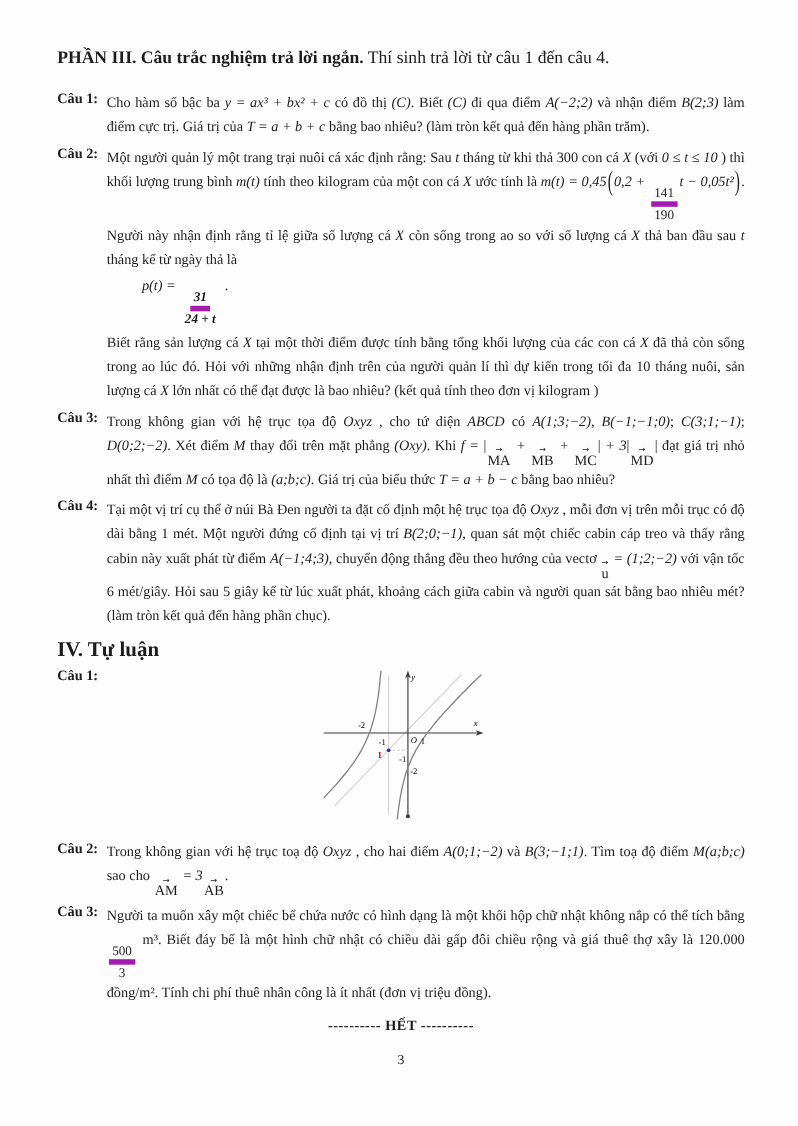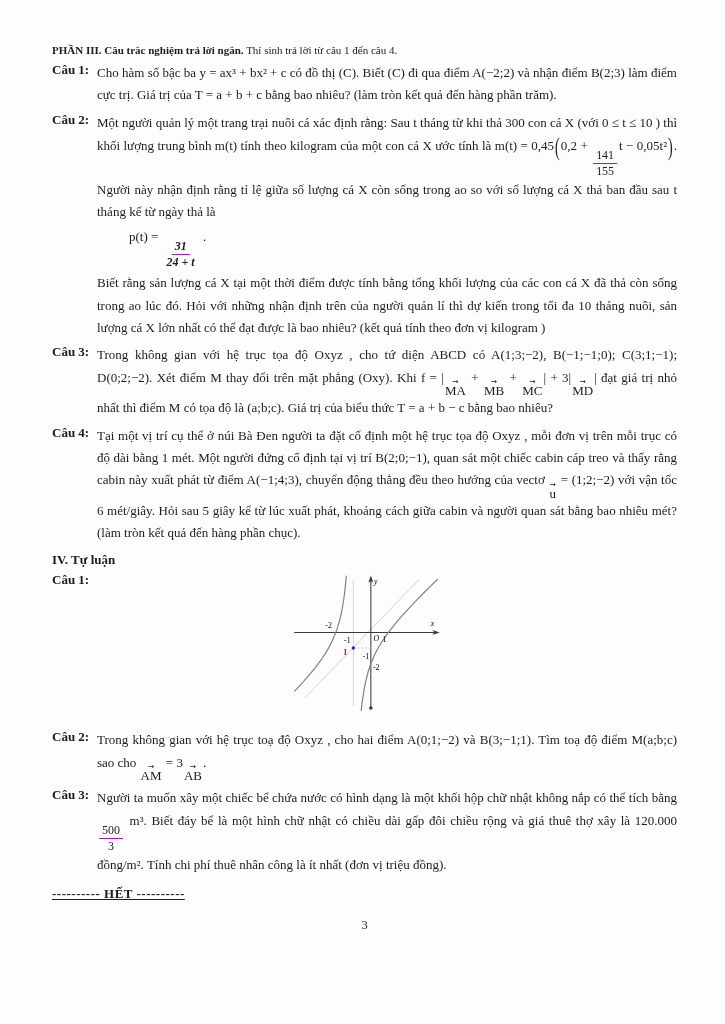--- a/index.html
+++ b/index.html
@@ -2,49 +2,49 @@
 <html><head>
 <meta charset="utf-8">
 <style>
   html,body{margin:0;padding:0;background:#e8e8e8;}
   .page{
     width:725px;height:1024px;margin:0 auto;background:#fdfdfd;
     font-family:"Liberation Serif", serif;color:#1c1c1c;font-size:13px;
     box-sizing:border-box;padding:44px 48px 20px 52px;position:relative;
     overflow:hidden;
   }
-  .heading{font-size:11px;margin-bottom:6px;}
+  .heading{font-size:16px;margin-bottom:20px;}
   .heading b{font-weight:bold;}
-  .part4-heading{font-weight:bold;font-size:13px;margin:6px 0 4px 0;}
+  .part4-heading{font-weight:bold;font-size:19px;margin:6px 0 4px 0;}
   .q{display:flex;align-items:flex-start;margin-bottom:3px;}
   .q-label{flex:0 0 45px;font-weight:bold;white-space:nowrap;}
   .q-body{flex:1;min-width:0;}
   .q-body p{margin:0 0 2px 0;text-align:justify;line-height:1.72;}
   .q-body p.formula-line{text-align:left;margin-left:32px;}
   
-  .mi{}
+  .mi{font-style:italic;}
   .frac{display:inline-flex;flex-direction:column;align-items:center;
         vertical-align:-0.8em;text-align:center;font-size:0.92em;
         line-height:1.25;margin:0 2px;}
-  .frac .fn{display:block;padding:0 3px;border-bottom:1px solid #a21caf;text-align:center;}
+  .frac .fn{display:block;padding:0 3px;border-bottom:5px solid #a21caf;text-align:center;}
   .frac .fd{display:block;padding:0 3px;}
   .frac.it{font-style:italic;font-weight:bold;}
   .vec{display:inline-flex;flex-direction:column;align-items:center;
        line-height:1;vertical-align:-0.18em;margin:0 1px;}
   .vec .va{font-size:0.58em;line-height:0.55;font-family:"DejaVu Sans",sans-serif;}
   .vec .vb{}
   .bp{display:inline-block;transform:scaleY(1.8);font-size:1.08em;
       vertical-align:-0.1em;padding:0 1px;}
   
   .figure-wrap{display:flex;justify-content:center;margin:2px 0 6px 0;}
   .fig-svg text{font-family:"Liberation Serif",serif;font-size:7.5px;}
   .fig-svg .it{font-style:italic;}
   .fig-svg .center-lbl{font-weight:bold;font-size:8px;}
   
-  .end-line{text-align:left;font-weight:bold;margin-top:8px;letter-spacing:0.5px;text-decoration:underline;}
+  .end-line{text-align:center;font-weight:bold;margin-top:8px;letter-spacing:0.5px;}
   .page-num{text-align:center;margin-top:16px;font-size:12.5px;}
 </style>
 </head>
 <body>
 
 <div class="page">
 
   <div class="heading">
     <b>PHẦN III. Câu trắc nghiệm trả lời ngắn.</b><span> Thí sinh trả lời từ câu 1 đến câu 4.</span>
   </div>
@@ -54,21 +54,21 @@
     <div class="q-body">
       <p>Cho hàm số bậc ba <span class="mi">y = ax³ + bx² + c</span> có đồ thị <span class="mi">(C)</span>. Biết <span class="mi">(C)</span> đi qua điểm <span class="mi">A(−2;2)</span> và nhận điểm <span class="mi">B(2;3)</span> làm điểm cực trị. Giá trị của <span class="mi">T = a + b + c</span> bằng bao nhiêu? (làm tròn kết quả đến hàng phần trăm).</p>
     </div>
   </div>
 
   <div class="q">
     <div class="q-label">Câu 2:</div>
     <div class="q-body">
       <p>Một người quản lý một trang trại nuôi cá xác định rằng: Sau <span class="mi">t</span> tháng từ khi thả 300 con cá <span class="mi">X</span> (với <span class="mi">0 ≤ t ≤ 10</span> ) thì khối lượng trung bình <span class="mi">m(t)</span> tính theo kilogram của một con cá <span class="mi">X</span> ước tính là <span class="mi">m(t) = 0,45</span><span class="bp">(</span><span class="mi">0,2 + </span><span class="frac">
             <span class="fn">141</span>
-            <span class="fd">155</span>
+            <span class="fd">190</span>
           </span><span class="mi">t − 0,05t²</span><span class="bp">)</span>. Người này nhận định rằng tỉ lệ giữa số lượng cá <span class="mi">X</span> còn sống trong ao so với số lượng cá <span class="mi">X</span> thả ban đầu sau <span class="mi">t</span> tháng kể từ ngày thả là</p>
       <p class="formula-line"><span class="mi">p(t) = </span><span class="frac it">
             <span class="fn">31</span>
             <span class="fd">24 + t</span>
           </span> .</p>
       <p>Biết rằng sản lượng cá <span class="mi">X</span> tại một thời điểm được tính bằng tổng khối lượng của các con cá <span class="mi">X</span> đã thả còn sống trong ao lúc đó. Hỏi với những nhận định trên của người quản lí thì dự kiến trong tối đa 10 tháng nuôi, sản lượng cá <span class="mi">X</span> lớn nhất có thể đạt được là bao nhiêu? (kết quả tính theo đơn vị kilogram )</p>
     </div>
   </div>
 
   <div class="q">

